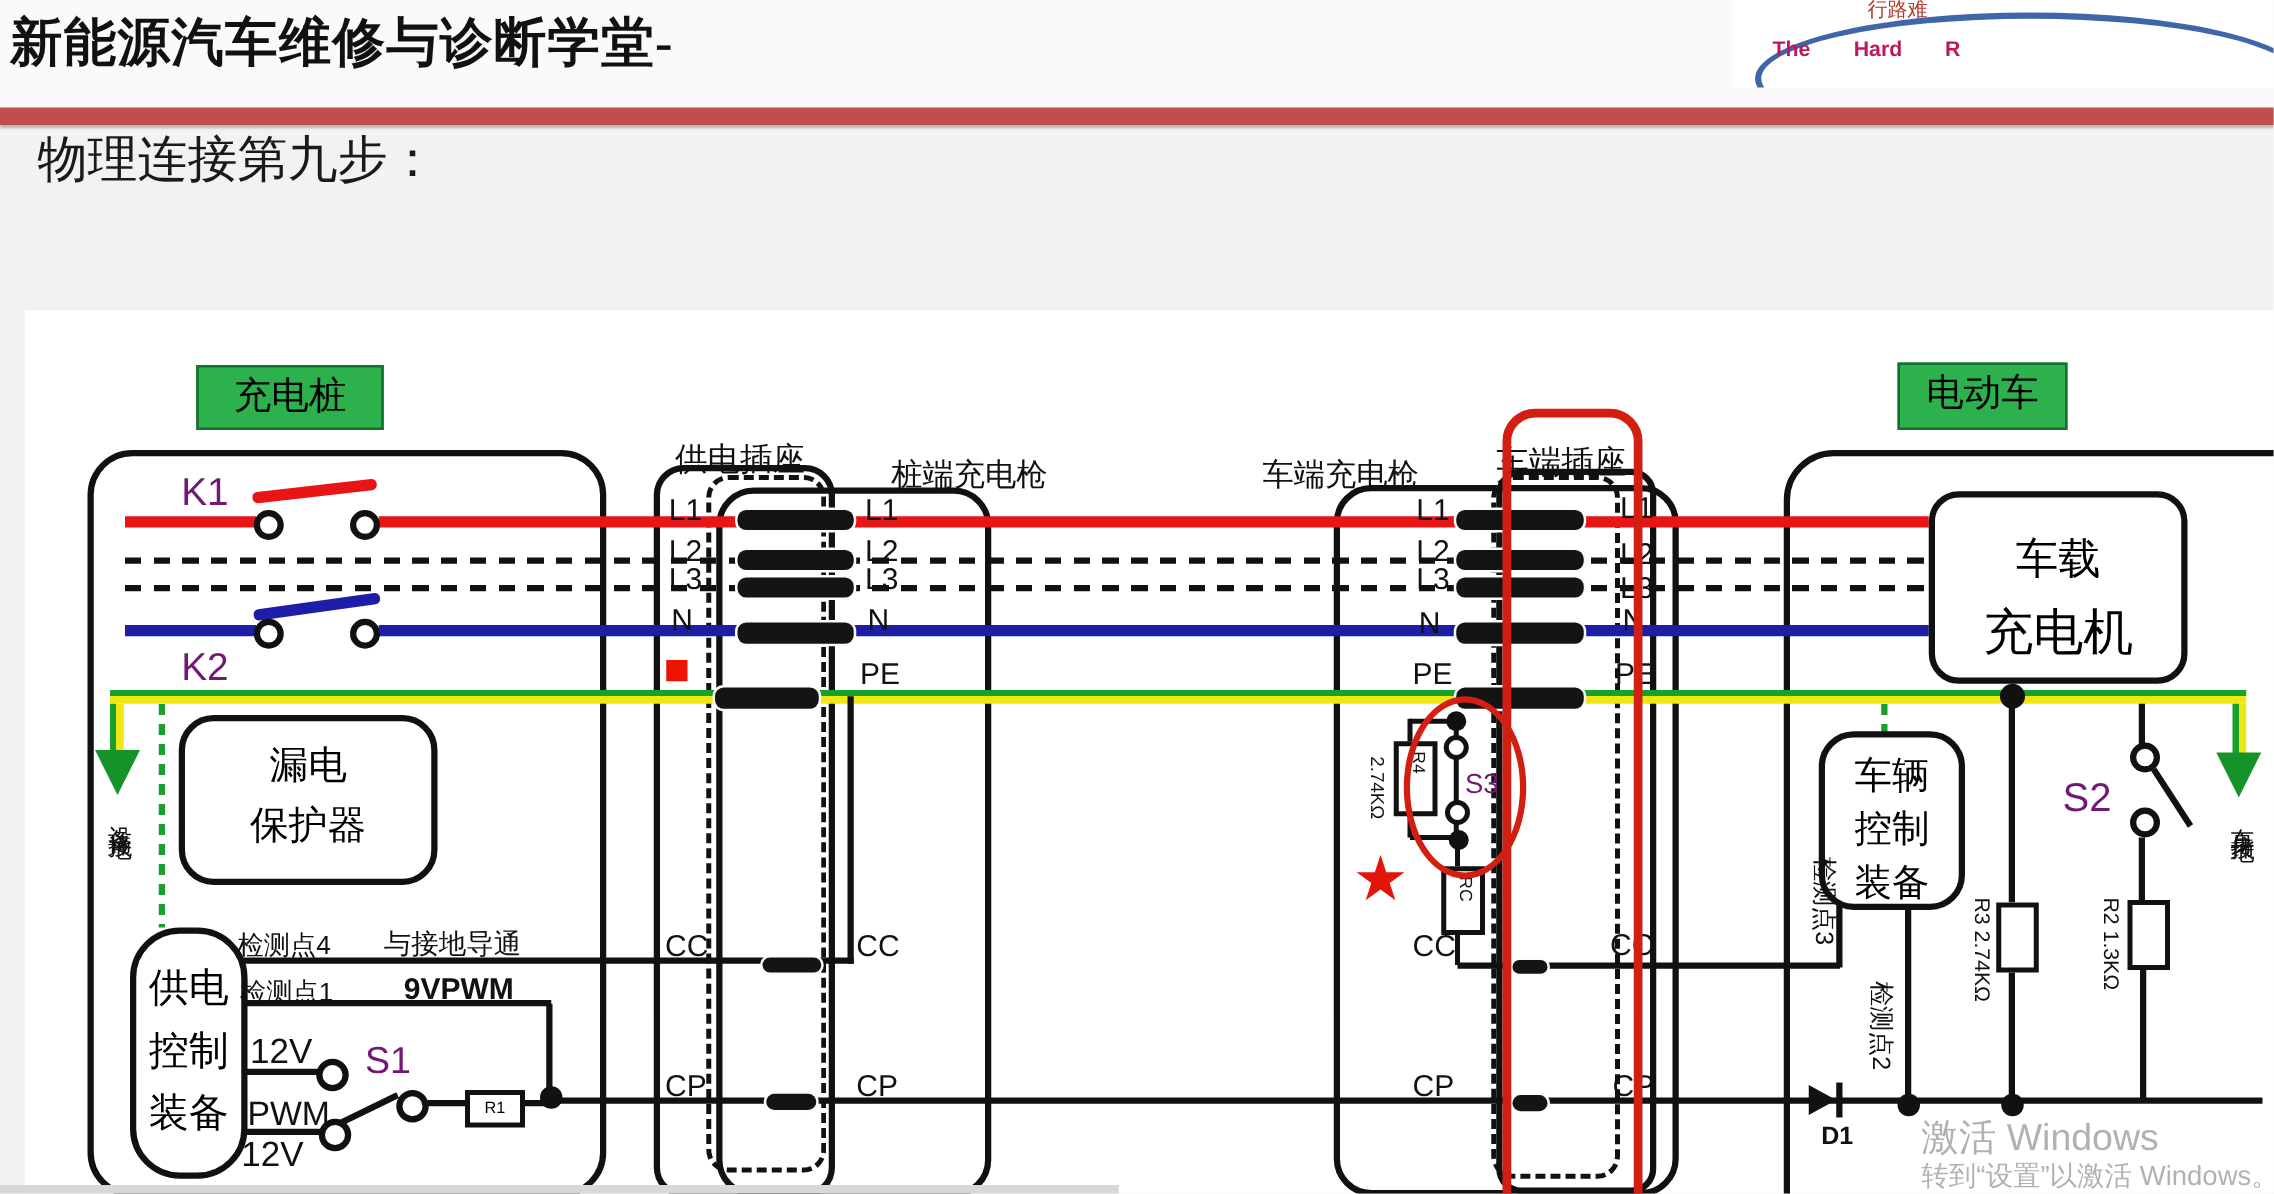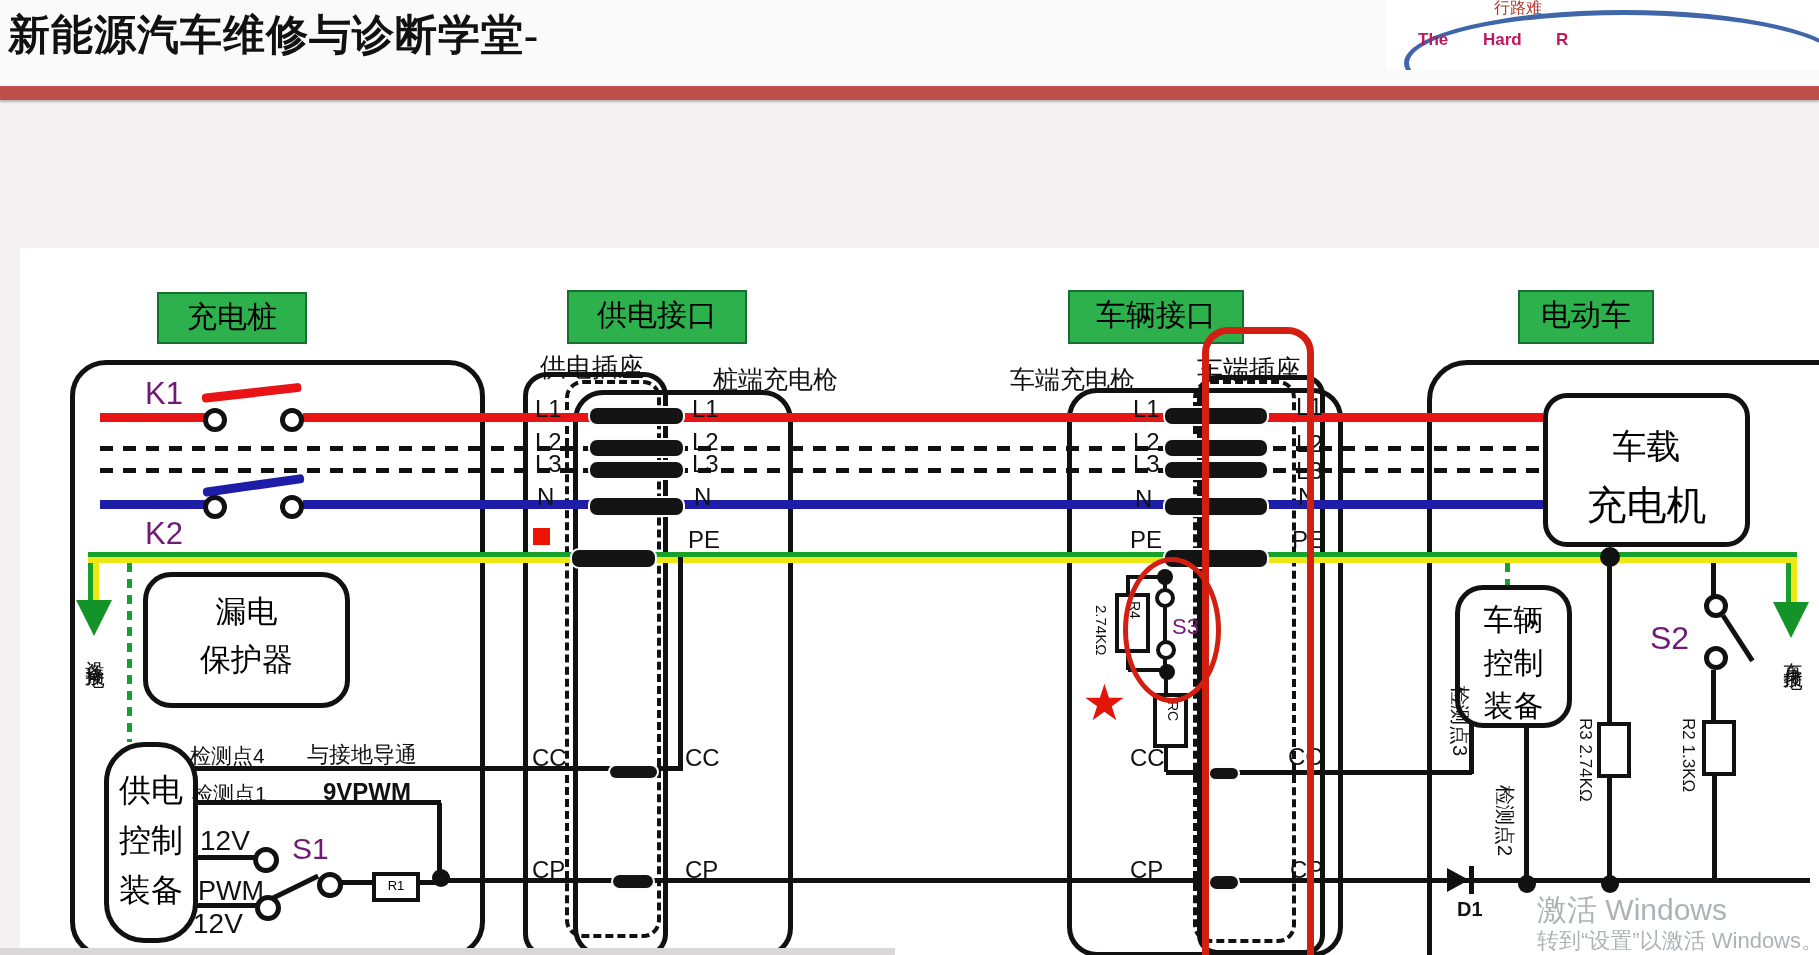--- a/index.html
+++ b/index.html
@@ -57,26 +57,25 @@
     <div class="title">新能源汽车维修与诊断学堂-</div>
     <div class="logo">
       <div class="logo-cn">行路难</div>
       <div class="cloud"></div>
       <div class="logo-word" style="left:32px">The</div>
       <div class="logo-word" style="left:97px">Hard</div>
       <div class="logo-word" style="left:170px">R</div>
     </div>
   </div>
   <div class="redbar"></div>
+  <div class="subtitle">物理连接第九步：</div>
 
   <div class="canvas">
 
     <div class="glabel" style="left:137px;top:44px;width:146px;height:48px">充电桩</div>
-    <div class="glabel" style="left:547px;top:42px;width:176px;height:50px">供电接口</div>
-    <div class="glabel" style="left:1048px;top:42px;width:172px;height:50px">车辆接口</div>
     <div class="glabel" style="left:1498px;top:42px;width:132px;height:50px">电动车</div>
 
     <div class="sublab" style="left:520px;top:102px">供电插座</div>
     <div class="sublab" style="left:693px;top:115px;font-size:25px">桩端充电枪</div>
     <div class="sublab" style="left:990px;top:115px;font-size:25px">车端充电枪</div>
     <div class="sublab" style="left:1177px;top:104px">车端插座</div>
 
     <div class="box" style="left:50px;top:112px;width:405px;height:588px;border-radius:36px"></div>
     <div class="box" style="left:503px;top:124px;width:135px;height:576px;border-radius:24px"></div>
     <div class="dashbox" style="left:545px;top:132px;width:88px;height:550px"></div>

